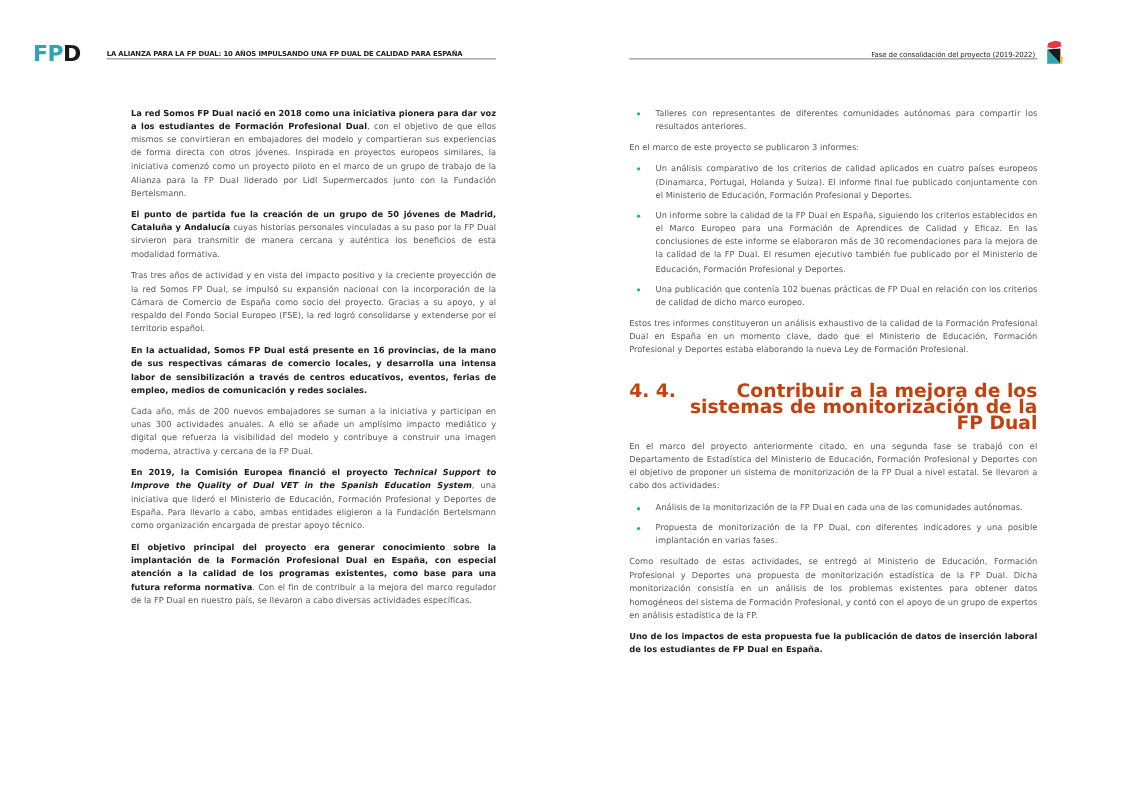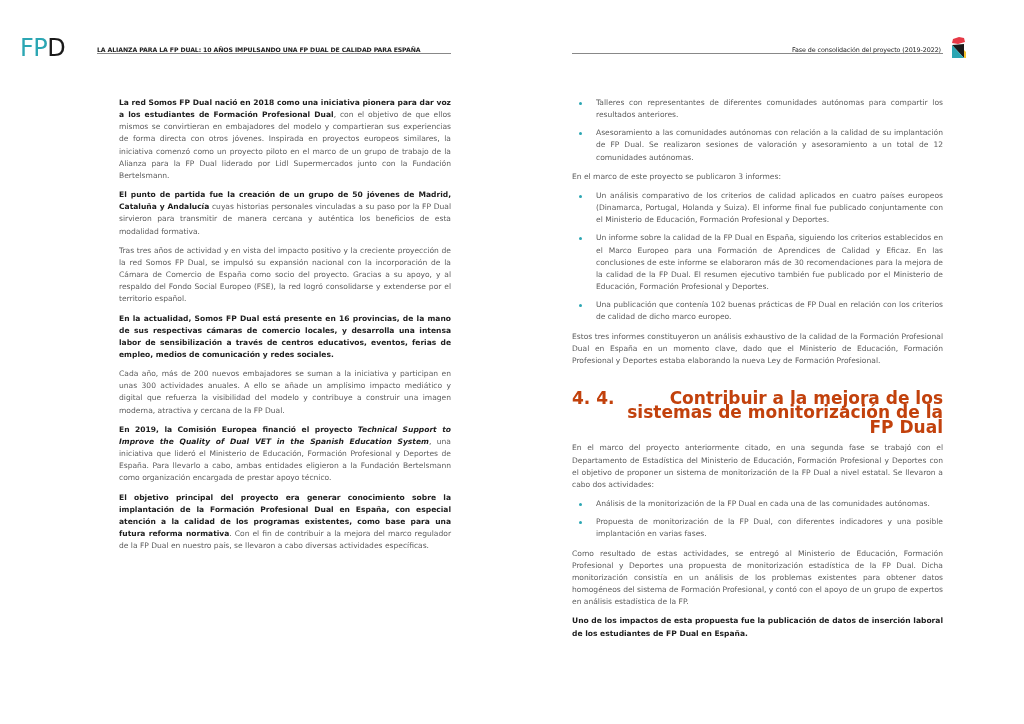--- a/index.html
+++ b/index.html
@@ -2,22 +2,22 @@
 <html><head>
 <meta charset="utf-8">
 <style>
   html, body { margin:0; padding:0; background:#ffffff; }
   body { width:1024px; height:724px; position:relative; overflow:hidden;
          font-family:"DejaVu Sans", sans-serif; color:#555555; }
   .page { position:absolute; top:0; height:724px; width:512px; }
   #left { left:0; }
   #right { left:512px; }
 
-  .logo { position:absolute; left:20px; top:38px; font-family:"DejaVu Sans", sans-serif;
-          font-weight:normal; font-size:24px; letter-spacing:-0.5px; line-height:20px; }
+  .logo { position:absolute; left:30px; top:38px; font-family:"DejaVu Sans", sans-serif;
+          font-weight:bold; font-size:20px; letter-spacing:-0.5px; line-height:20px; }
   .logo .fp { color:#2ba6b3; }
   .logo .d { color:#1a1a1a; }
 
   .running-head { position:absolute; font-size:6.2px; font-weight:bold; color:#222;
                   white-space:nowrap; letter-spacing:-0.1px; }
   #left .running-head { left:97px; top:46px; }
   #left .head-rule { position:absolute; left:97px; top:53px; width:354px; height:1px; background:#888; }
   #right .running-head { right:83px; top:46px; font-weight:normal; color:#222; font-size:6.4px;margin-left:36px; }
   #right .head-rule { position:absolute; left:60px; top:53px; width:371px; height:1px; background:#888; }
 
@@ -81,21 +81,20 @@
   <svg class="emblem" viewBox="0 0 20 24">
     <path d="M4 3 L10 1 L15 2 L16 6 L9 8 L3 7 Z" fill="#e63946"></path>
     <path d="M3 9 L15 8 L15 22 Z" fill="#1a1a1a"></path>
     <path d="M3 9 L15 22 L3 22 Z" fill="#2ba6b3"></path>
     <path d="M15 14 L17 16 L17 22 L15 22 Z" fill="#f4c430"></path>
   </svg>
 
   <div class="col">
     <ul class="bullets">
       <li>Talleres con representantes de diferentes comunidades autónomas para compartir los resultados anteriores.</li>
-      <li>Asesoramiento a las comunidades autónomas con relación a la calidad de su implantación de FP Dual. Se realizaron sesiones de valoración y asesoramiento a un total de 12 comunidades autónomas.</li>
     </ul>
     <p>En el marco de este proyecto se publicaron 3 informes:</p>
     <ul class="bullets">
       <li>Un análisis comparativo de los criterios de calidad aplicados en cuatro países europeos (Dinamarca, Portugal, Holanda y Suiza). El informe final fue publicado conjuntamente con el Ministerio de Educación, Formación Profesional y Deportes.</li>
       <li>Un informe sobre la calidad de la FP Dual en España, siguiendo los criterios establecidos en el Marco Europeo para una Formación de Aprendices de Calidad y Eficaz. En las conclusiones de este informe se elaboraron más de 30 recomendaciones para la mejora de la calidad de la FP Dual. El resumen ejecutivo también fue publicado por el Ministerio de Educación, Formación Profesional y Deportes.</li>
       <li>Una publicación que contenía 102 buenas prácticas de FP Dual en relación con los criterios de calidad de dicho marco europeo.</li>
     </ul>
     <p>Estos tres informes constituyeron un análisis exhaustivo de la calidad de la Formación Profesional Dual en España en un momento clave, dado que el Ministerio de Educación, Formación Profesional y Deportes estaba elaborando la nueva Ley de Formación Profesional.</p>
 
     <h2 class="section-heading">

